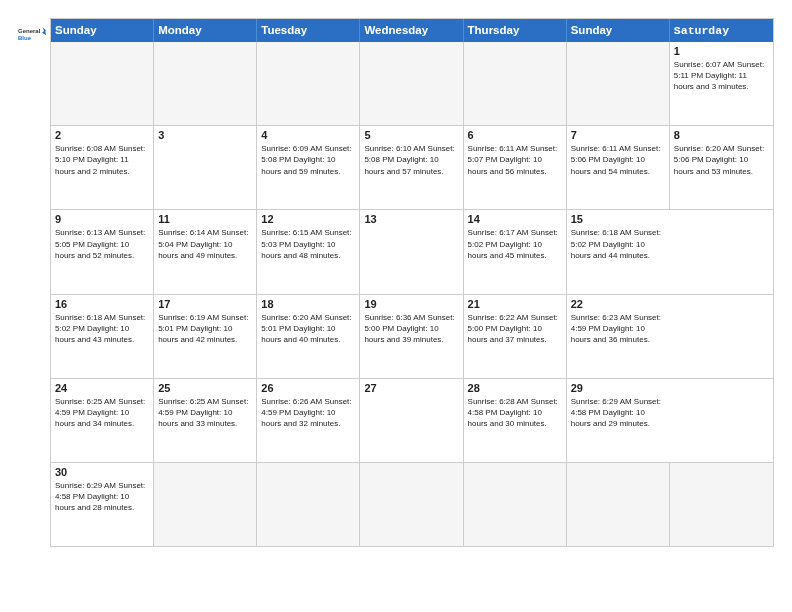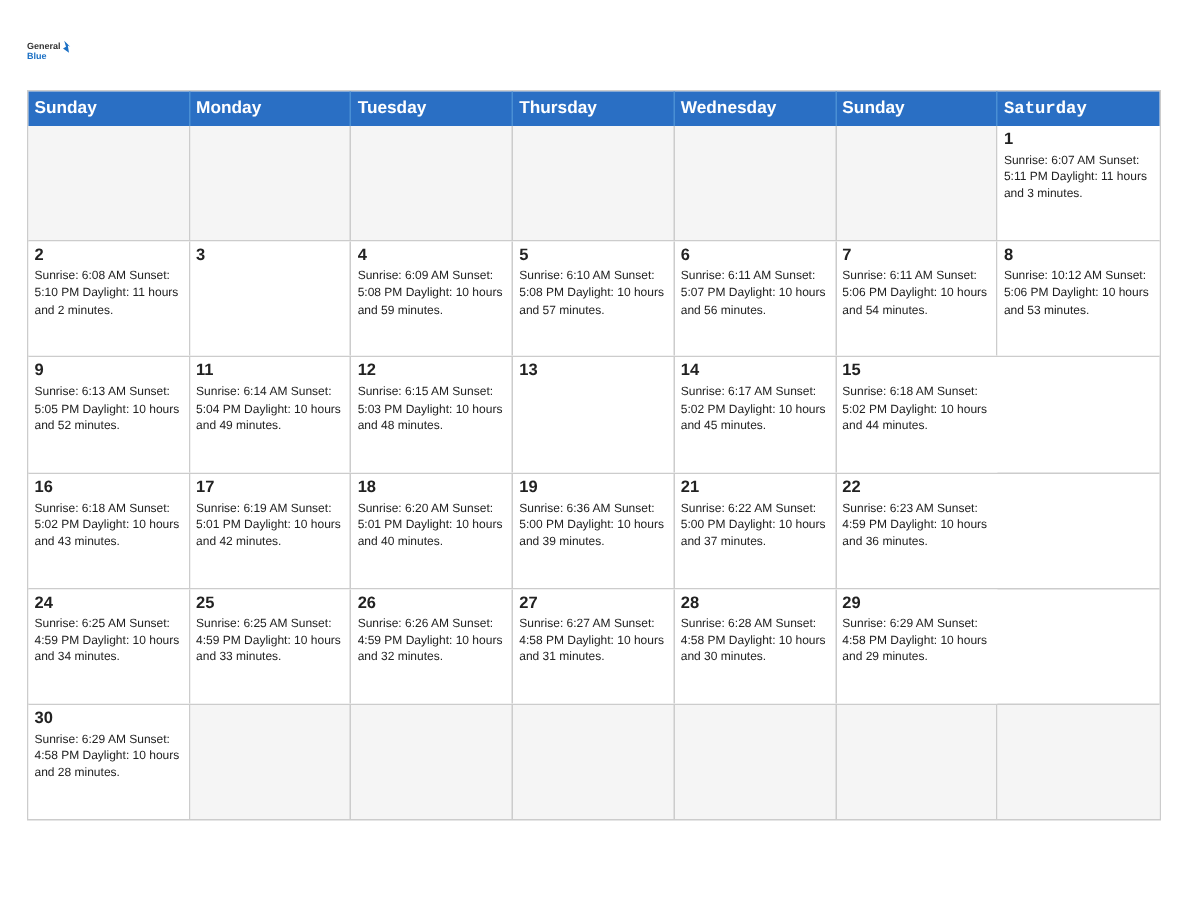--- a/index.html
+++ b/index.html
@@ -8,21 +8,21 @@
       height: 612px;
       font-family: Arial, sans-serif;
       background: #fff;
       overflow: hidden;
     }
     .page {
       width: 792px;
       height: 557px;
       padding: 18px 18px 10px 18px;
       display: flex;
-      flex-direction: column;
+      flex-direction: row;
       justify-content: space-between;
     }
     .header {
       display: flex;
       justify-content: space-between;
       align-items: flex-start;
       margin-bottom: 10px;
     }
     .logo {
       display: flex;
@@ -118,22 +118,22 @@
       <div class="month-title"></div>
       <div class="location"></div>
     </div>
   </div>
 
   <div class="calendar">
     <div class="cal-header-row">
     <div class="cal-header-cell">Sunday</div>
         <div class="cal-header-cell">Monday</div>
         <div class="cal-header-cell">Tuesday</div>
+        <div class="cal-header-cell">Wednesday</div>
         <div class="cal-header-cell">Thursday</div>
-        <div class="cal-header-cell">Wednesday</div>
         <div class="cal-header-cell">Sunday</div>
         <div class="cal-header-cell">Saturday</div>
       </div>
     <div class="cal-body">
     <div class="cal-row">
           <div class="cal-cell empty"></div>
           <div class="cal-cell empty"></div>
           <div class="cal-cell empty"></div>
           <div class="cal-cell empty"></div>
           <div class="cal-cell empty"></div>
@@ -174,21 +174,21 @@
 Daylight: 10 hours and 56 minutes.</div>
           </div>
           <div class="cal-cell">
             <span class="day-num">7</span>
             <div class="cell-info">Sunrise: 6:11 AM
 Sunset: 5:06 PM
 Daylight: 10 hours and 54 minutes.</div>
           </div>
           <div class="cal-cell">
             <span class="day-num">8</span>
-            <div class="cell-info">Sunrise: 10:12 AM
+            <div class="cell-info">Sunrise: 6:20 AM
 Sunset: 5:06 PM
 Daylight: 10 hours and 53 minutes.</div>
           </div>
         </div>
         <div class="cal-row">
           <div class="cal-cell">
             <span class="day-num">9</span>
             <div class="cell-info">Sunrise: 6:13 AM
 Sunset: 5:05 PM
 Daylight: 10 hours and 52 minutes.</div>
@@ -273,23 +273,20 @@
 Daylight: 10 hours and 33 minutes.</div>
           </div>
           <div class="cal-cell">
             <span class="day-num">26</span>
             <div class="cell-info">Sunrise: 6:26 AM
 Sunset: 4:59 PM
 Daylight: 10 hours and 32 minutes.</div>
           </div>
           <div class="cal-cell">
             <span class="day-num">27</span>
-            <div class="cell-info">Sunrise: 6:27 AM
-Sunset: 4:58 PM
-Daylight: 10 hours and 31 minutes.</div>
           </div>
           <div class="cal-cell">
             <span class="day-num">28</span>
             <div class="cell-info">Sunrise: 6:28 AM
 Sunset: 4:58 PM
 Daylight: 10 hours and 30 minutes.</div>
           </div>
           <div class="cal-cell">
             <span class="day-num">29</span>
             <div class="cell-info">Sunrise: 6:29 AM

